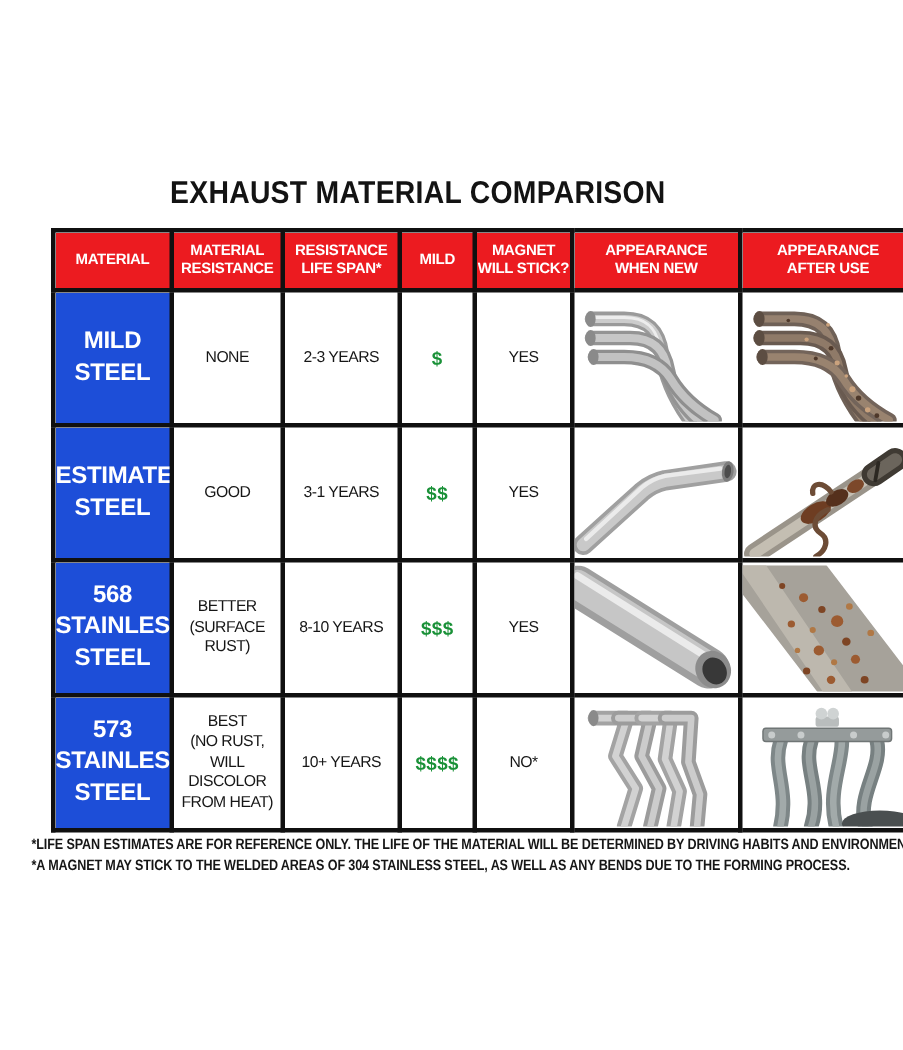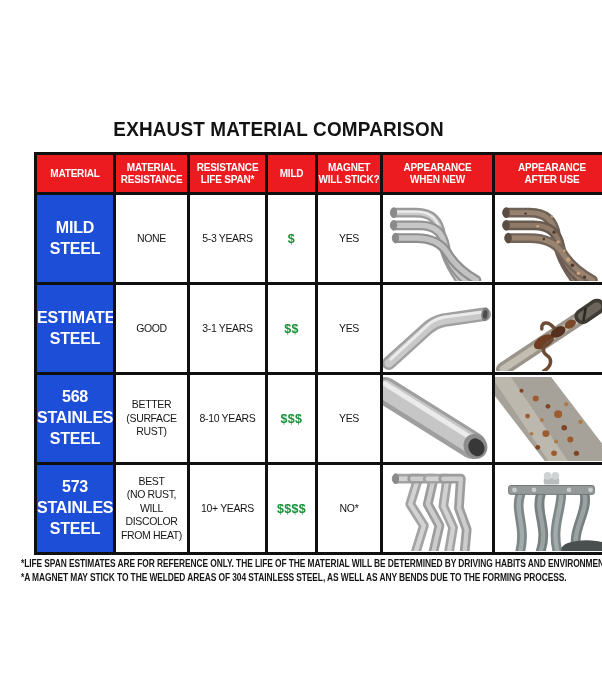--- a/index.html
+++ b/index.html
@@ -57,21 +57,21 @@
         <th class="hcell pre">APPEARANCE
 AFTER USE</th>
       </tr>
     </thead>
     <tbody>
 
       <tr>
         <td class="mat pre">MILD
 STEEL</td>
         <td class="val pre">NONE</td>
-        <td class="val">5-3 YEARS</td>
+        <td class="val">2-3 YEARS</td>
         <td class="cost">$</td>
         <td class="val">YES</td>
         <td class="photo">
           <svg viewBox="0 0 112 86" preserveAspectRatio="none">
             <g fill="none" stroke-linecap="round">
               <path d="M12,16 H34 C52,16 58,26 60,40 C62,56 69,71 79,85" stroke="#9a9a9a" stroke-width="10"></path>
               <path d="M12,16 H34 C52,16 58,26 60,40 C62,56 69,71 79,85" stroke="#cccccc" stroke-width="5.5"></path>
               <path d="M13,15 H34 C50,15 56,23 58,34" stroke="#ededed" stroke-width="2"></path>
               <path d="M12,29 H38 C56,29 62,39 64,51 C66,63 74,76 86,86" stroke="#949494" stroke-width="10"></path>
               <path d="M12,29 H38 C56,29 62,39 64,51 C66,63 74,76 86,86" stroke="#c7c7c7" stroke-width="5.5"></path>

